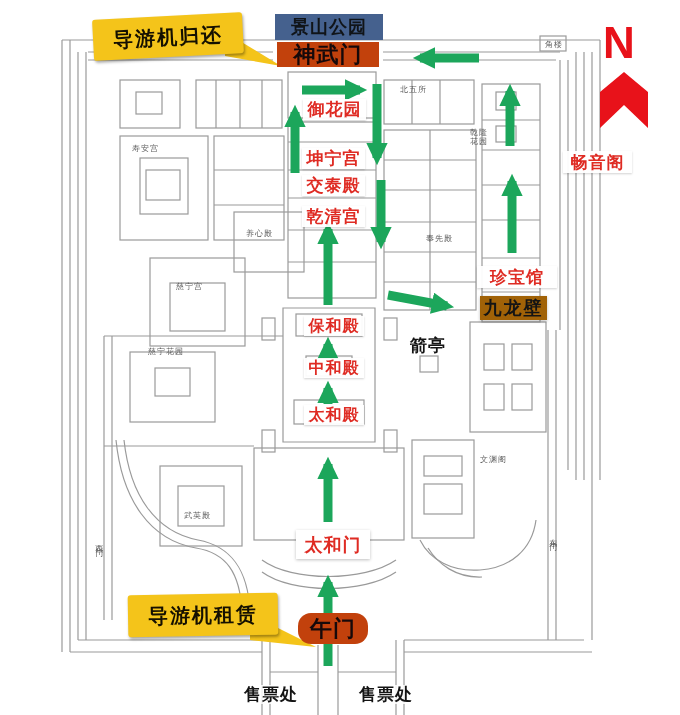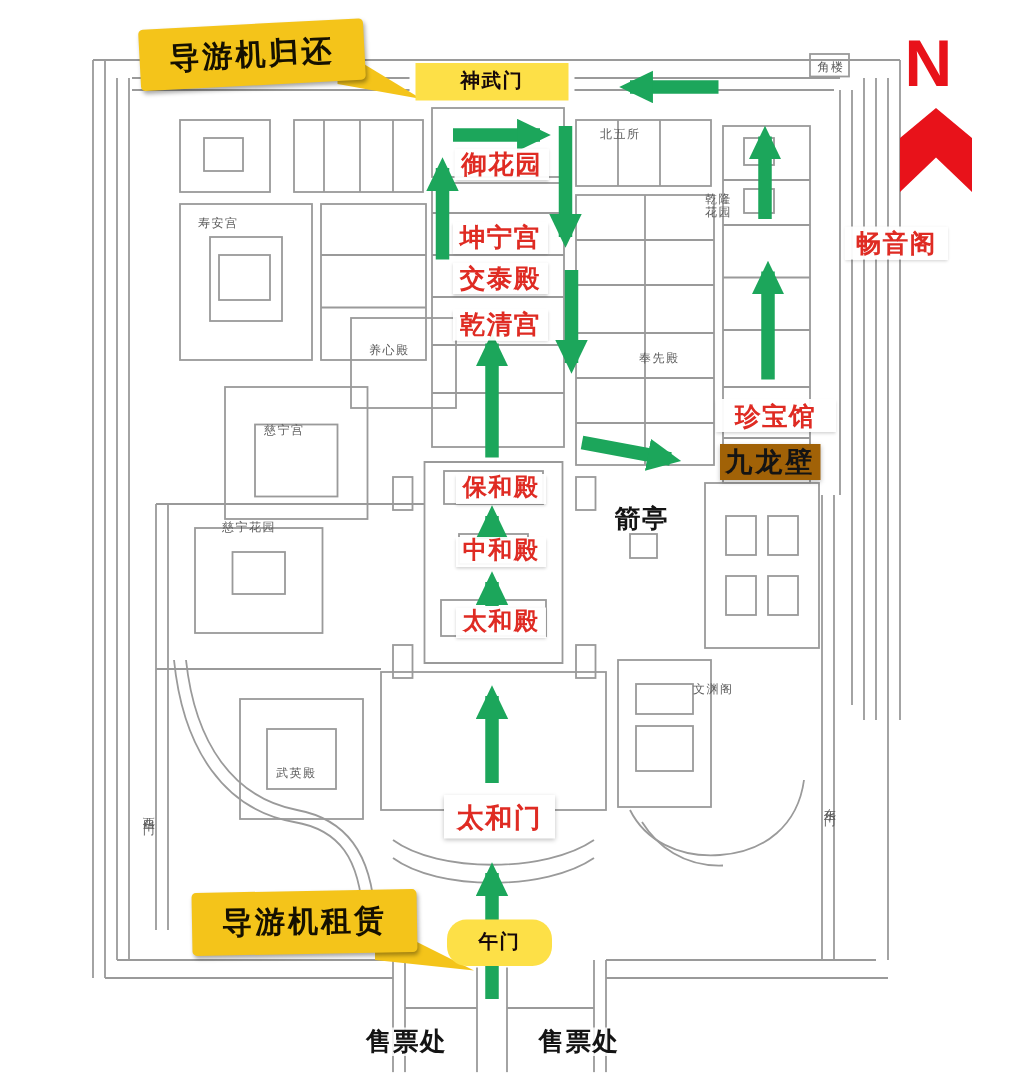--- a/index.html
+++ b/index.html
@@ -5,21 +5,21 @@
   html,body{margin:0;padding:0;background:#ffffff;}
   body{font-family:"Liberation Sans","DejaVu Sans",sans-serif;}
   .stage{position:relative;width:680px;height:715px;background:#ffffff;overflow:hidden;}
   .stage svg{position:absolute;left:0;top:0;}
   #basemap{z-index:1;}
   #route-layer{z-index:2;}
   .lbl{position:absolute;z-index:3;display:flex;align-items:center;justify-content:center;
        box-sizing:border-box;white-space:nowrap;font-weight:bold;line-height:1;}
   
   .box-blue{background:#45618e;color:#101418;font-size:18px;letter-spacing:1px;}
-  .box-red{background:#fde047;color:#16090a;font-size:13px;letter-spacing:1px;font-family:Liberation Mono, monospace;}
+  .box-red{background:#c2410c;color:#16090a;font-size:22px;letter-spacing:1px;}
   
   .callout{background:#f4c41a;color:#151000;font-size:20px;letter-spacing:2px;
            border-radius:3px;box-shadow:1px 2px 3px rgba(0,0,0,0.35);}
   
   .stop{background:rgba(255,255,255,0.94);color:#df2b23;font-size:17px;letter-spacing:1px;
         box-shadow:0 1px 2px rgba(0,0,0,0.18);}
   .stop.small{font-size:16px;text-align:right;}
   
   .black-poi{color:#141414;font-size:17px;letter-spacing:1px;background:rgba(255,255,255,0.85);}
   .box-white{background:#a16207;color:#141414;font-size:18px;letter-spacing:2px;
@@ -183,25 +183,26 @@
   <div id="map-labels">
       <span class="map-label" style="left: 132px; top: 144px;">寿安宫</span>
       <span class="map-label" style="left: 176px; top: 282px;">慈宁宫</span>
       <span class="map-label" style="left: 148px; top: 347px;">慈宁花园</span>
       <span class="map-label" style="left: 246px; top: 229px;">养心殿</span>
       <span class="map-label" style="left: 426px; top: 234px;">奉先殿</span>
       <span class="map-label" style="left: 400px; top: 85px;">北五所</span>
       <span class="map-label" style="left: 545px; top: 40px;">角楼</span>
       <span class="map-label wrap" style="left: 470px; top: 128px; width: 20px;">乾隆花园</span>
       <span class="map-label" style="left: 184px; top: 511px;">武英殿</span>
-      <span class="map-label" style="left: 426px; top: 455px; padding-left: 36px;">文渊阁</span>
+      <span class="map-label" style="left: 444px; top: 455px; padding-left: 36px;">文渊阁</span>
       <span class="map-label vertical" style="left: 94px; top: 538px;">西华门</span>
       <span class="map-label vertical" style="left: 548px; top: 532px;">东华门</span>
     </div>
 
+  <div class="lbl box-blue" style="left:275px;top:14px;width:108px;height:26px;">景山公园</div>
   <div class="lbl box-red" style="left:277px;top:42px;width:102px;height:25px;">神武门</div>
   <div class="lbl box-red" style="left:298px;top:613px;width:70px;height:31px;border-radius:13px;">午门</div>
   <div class="lbl box-white-red" style="left:296px;top:530px;width:74px;height:29px;">太和门</div>
 
   <div class="lbl callout" style="left:93px;top:16px;width:150px;height:41px;transform:rotate(-3deg);">导游机归还</div>
   <div class="lbl callout" style="left:128px;top:594px;width:150px;height:42px;transform:rotate(-1deg);">导游机租赁</div>
 
   <div class="lbl stop" style="left:303px;top:99px;width:63px;height:21px;">御花园</div>
   <div class="lbl stop" style="left:302px;top:148px;width:63px;height:21px;">坤宁宫</div>
   <div class="lbl stop" style="left:302px;top:175px;width:63px;height:21px;">交泰殿</div>

